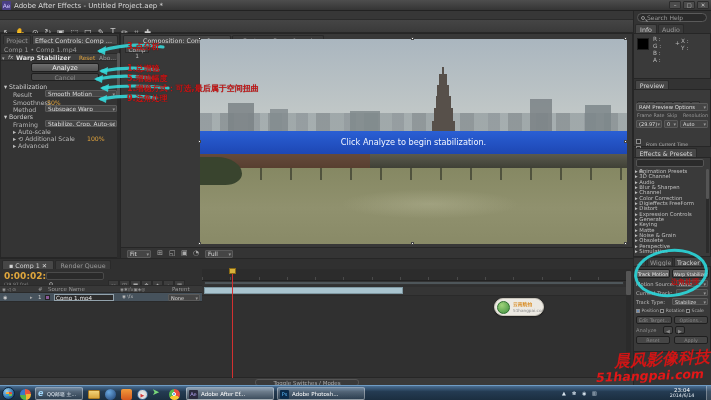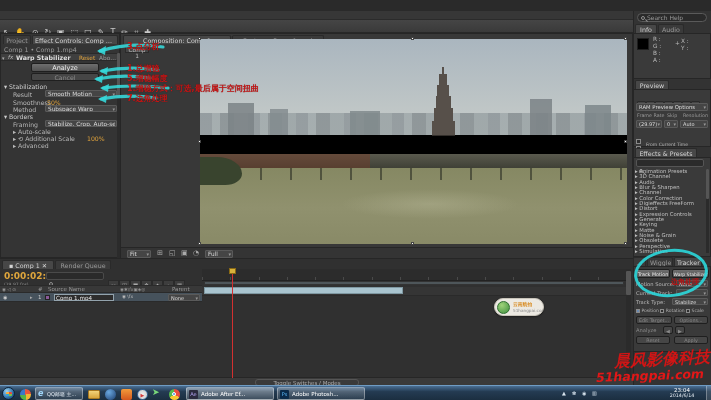--- a/index.html
+++ b/index.html
@@ -74,20 +74,27 @@
   .tray{font-size:5px;color:#d8e4ee;}
   .scroll{background:#2b2b2b;}
   .thumb{background:#555;border-radius:1px;}
   svg.arrows{position:absolute;left:0;top:0;z-index:35;pointer-events:none;}
 </style>
 </head>
 <body>
 
 <div class="screen">
 
+  <div class="p titlebar">
+    <div class="p appicon">Ae</div>
+    <div class="p title tx" style="width:400px;">Adobe After Effects - Untitled Project.aep *</div>
+    <div class="p winbtn" style="right:30px;">–</div>
+    <div class="p winbtn" style="right:16px;">▢</div>
+    <div class="p winbtn" style="right:2px;">✕</div>
+  </div>
 
   <div class="p menubar">
     <span>File</span><span>Edit</span><span>Composition</span><span>Layer</span><span>Effect</span><span>Animation</span><span>View</span><span>Window</span><span>Help</span>
   </div>
 
   <div class="p toolbar">
     <span>↖</span><span>✋</span><span>⊙</span><span>↻</span><span>▣</span><span>⬚</span><span>□</span><span>✎</span><span>T</span><span>✏</span><span>⌗</span><span>✚</span>
   </div>
 
   <div class="p panel" style="left:0;top:33px;width:120px;height:225px;background:#343434;">
@@ -152,20 +159,21 @@
       <div style="width:15px;height:12px;"></div>
       <div style="width:19px;height:13px;"></div>
       <div style="width:23px;height:14px;"></div>
     </div>
     <div class="water"></div>
     <div class="bridge"></div>
     <div class="bridgered"></div>
     <div class="piers"></div>
     <div class="foliage"></div>
     <div class="glint"></div>
+    <div class="banner">Click Analyze to begin stabilization.</div>
   </div>
 
   <div class="p hd" style="left:198px;top:37px;"></div>
   <div class="p hd" style="left:411px;top:37px;"></div>
   <div class="p hd" style="left:624px;top:37px;"></div>
   <div class="p hd" style="left:198px;top:140px;"></div>
   <div class="p hd" style="left:624px;top:140px;"></div>
   <div class="p hd" style="left:198px;top:242px;"></div>
   <div class="p hd" style="left:411px;top:242px;"></div>
   <div class="p hd" style="left:624px;top:242px;"></div>
@@ -310,21 +318,21 @@
   <div class="p badge">
     <div class="logo"></div>
     <div class="l1">云南航拍</div>
     <div class="l2">51hangpai.com</div>
   </div>
 
   <div class="p anno" style="left:127px;top:41px;">3.点分析</div>
   <div class="p anno" style="left:127px;top:63px;">1.总增稳</div>
   <div class="p anno" style="left:127px;top:73px;">5.增稳幅度</div>
   <div class="p anno" style="left:127px;top:83px;">1.增稳方式：可选,最后属于空间扭曲</div>
-  <div class="p anno" style="left:127px;top:93px;">7.边角处理</div>
+  <div class="p anno" style="left:127px;top:93px;">9.边角处理</div>
   <div class="p cyanEllipse"></div>
   <div class="p rednote">边角处理</div>
 
   <svg class="arrows" width="711" height="400" viewBox="0 0 711 400">
     <g stroke="#36d9db" stroke-width="3.2" fill="none" stroke-linecap="round" opacity="0.88">
       <path d="M163,47 Q130,42 100,51"></path>
       <path d="M158,70 Q128,66 102,71"></path>
       <path d="M150,78 Q122,74 97,79"></path>
       <path d="M168,88 Q132,84 103,88"></path>
       <path d="M156,98 Q126,94 101,99"></path>

